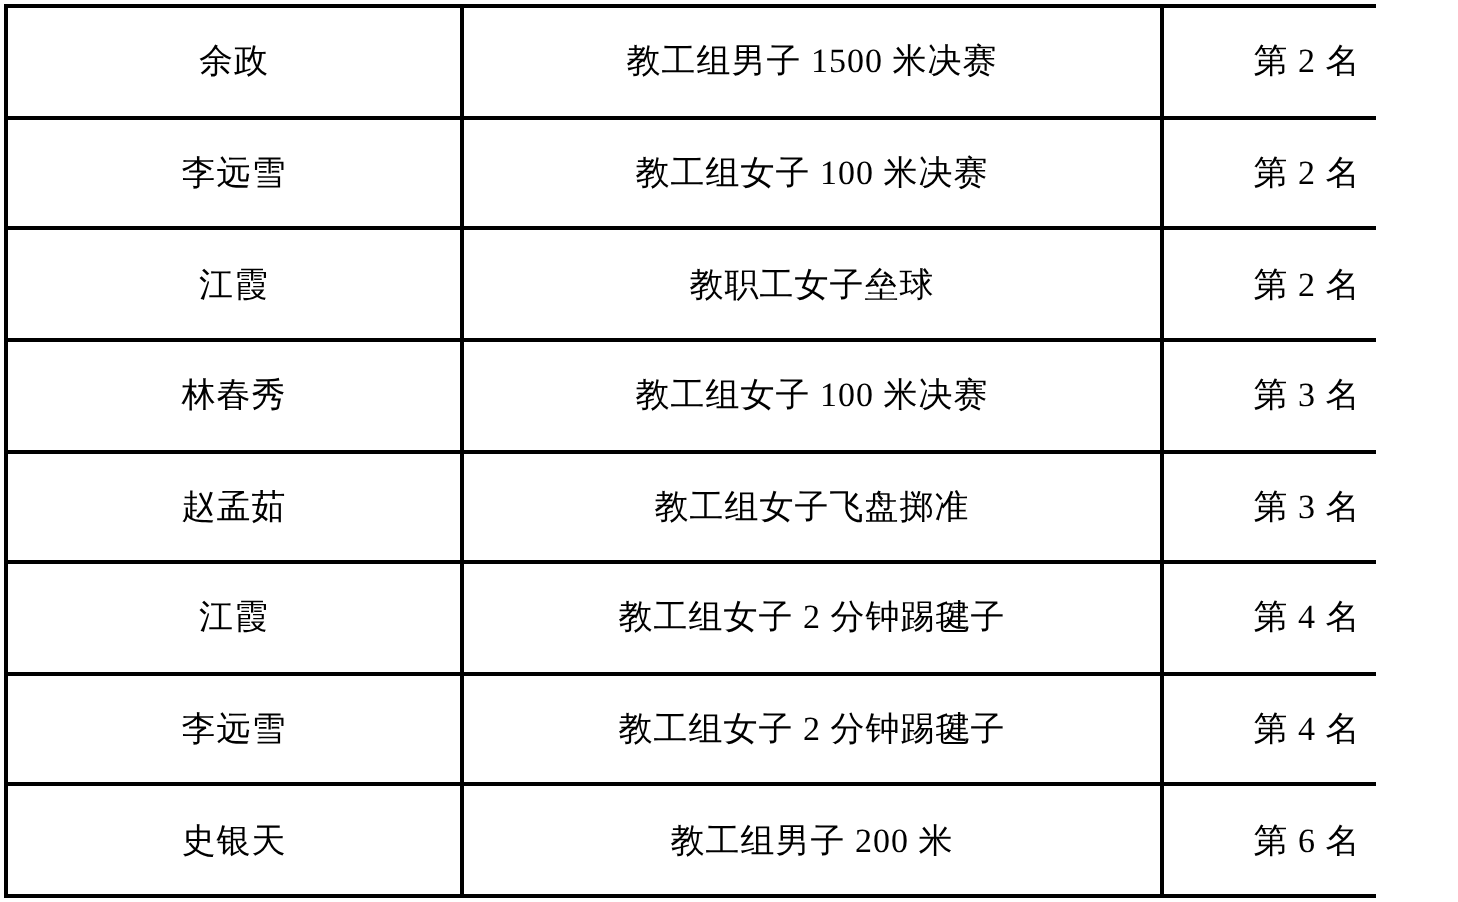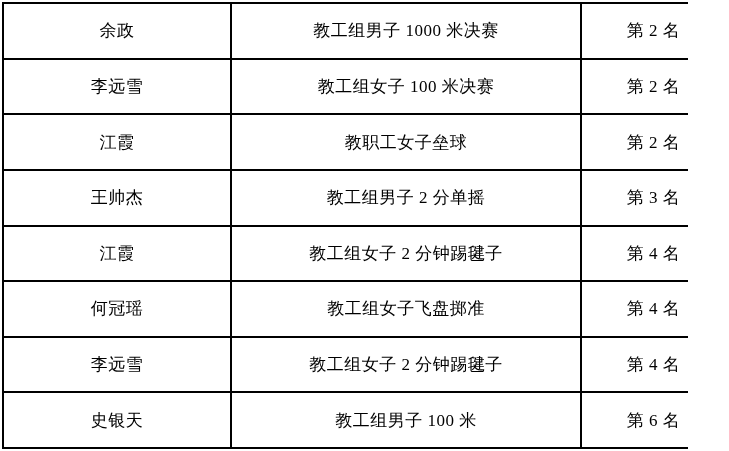--- a/index.html
+++ b/index.html
@@ -46,64 +46,64 @@
 <div class="page">
   <table class="results">
     <colgroup>
       <col class="c-name">
       <col class="c-event">
       <col class="c-rank">
     </colgroup>
     <tbody>
   <tr>
     <td>余政</td>
-    <td>教工组男子 1000 米决赛</td>
+    <td>教工组男子 1500 米决赛</td>
     <td>第 2 名</td>
   </tr>
 
   <tr>
     <td>李远雪</td>
     <td>教工组女子 100 米决赛</td>
     <td>第 2 名</td>
   </tr>
 
   <tr>
     <td>江霞</td>
     <td>教职工女子垒球</td>
     <td>第 2 名</td>
   </tr>
 
-
+  <tr>
+    <td>林春秀</td>
+    <td>教工组女子 100 米决赛</td>
+    <td>第 3 名</td>
+  </tr>
 
   <tr>
-    <td>王帅杰</td>
-    <td>教工组男子 2 分单摇</td>
+    <td>赵孟茹</td>
+    <td>教工组女子飞盘掷准</td>
     <td>第 3 名</td>
   </tr>
+
 
   <tr>
     <td>江霞</td>
     <td>教工组女子 2 分钟踢毽子</td>
     <td>第 4 名</td>
   </tr>
 
-  <tr>
-    <td>何冠瑶</td>
-    <td>教工组女子飞盘掷准</td>
-    <td>第 4 名</td>
-  </tr>
 
   <tr>
     <td>李远雪</td>
     <td>教工组女子 2 分钟踢毽子</td>
     <td>第 4 名</td>
   </tr>
 
 
   <tr>
     <td>史银天</td>
-    <td>教工组男子 100 米</td>
+    <td>教工组男子 200 米</td>
     <td>第 6 名</td>
   </tr>
 
 </tbody>
   </table>
 </div>
 
 </body></html>

